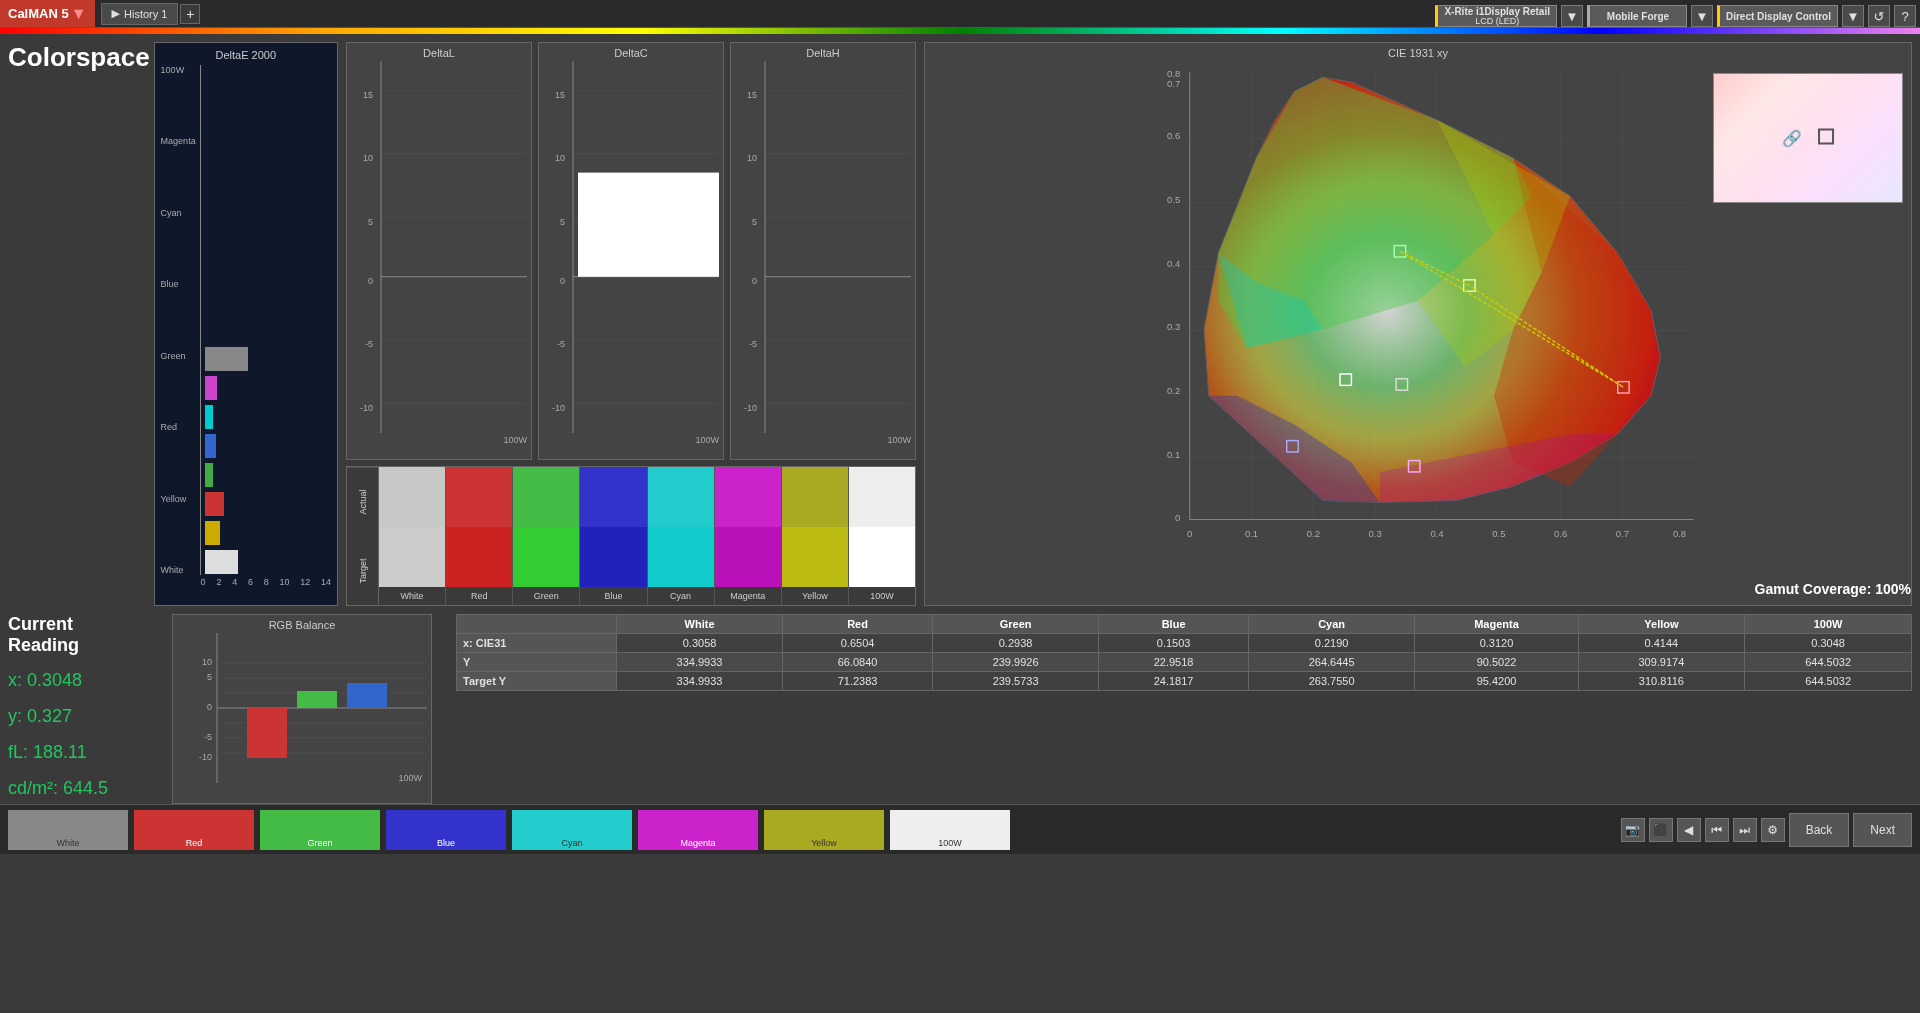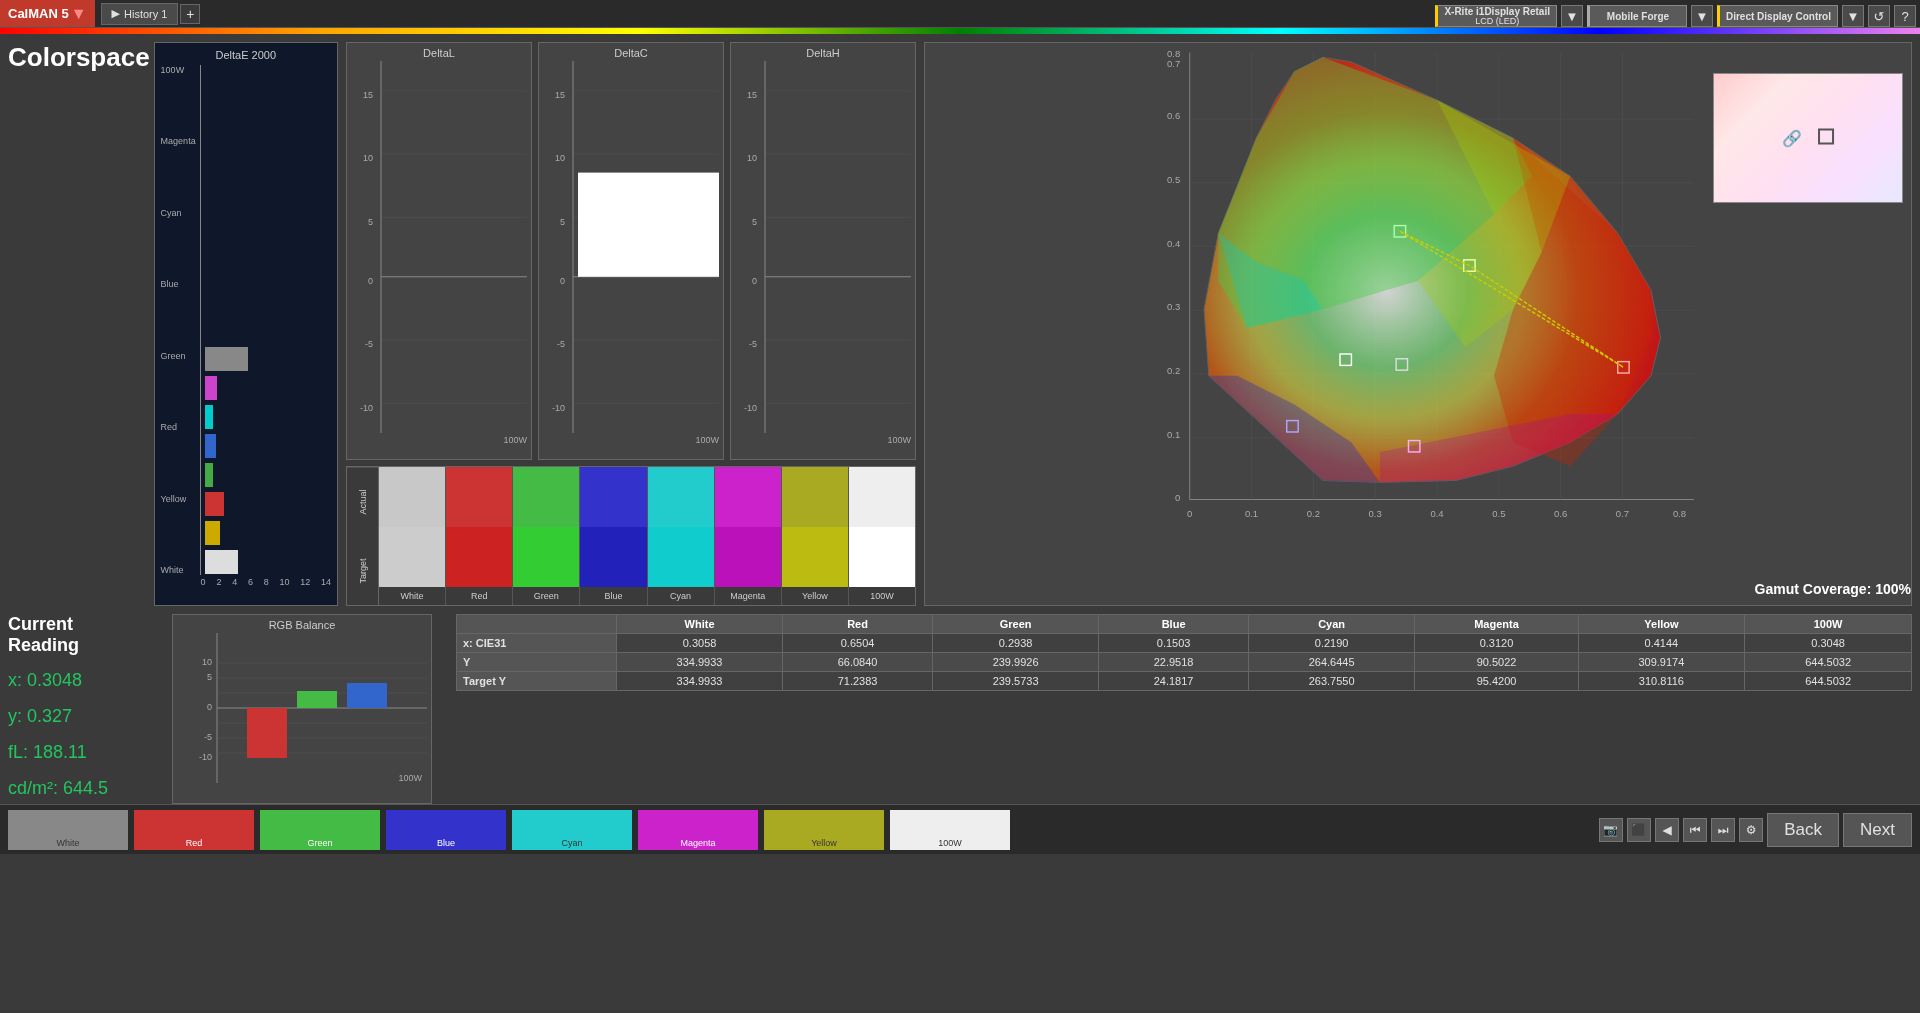--- a/index.html
+++ b/index.html
@@ -226,21 +226,21 @@
       justify-content: center;
       cursor: pointer;
       font-size: 12px;
     }
     .next-btn {
       background: #555;
       border: 1px solid #777;
       color: #e0e0e0;
       padding: 4px 16px;
       cursor: pointer;
-      font-size: 17px;
+      font-size: 12px;
       height: 34px;
       display: flex;
       align-items: center;
     }
   </style>
 </head>
 <body>
 
 <div class="top-bar">
   <div class="calman-logo">
@@ -475,20 +475,21 @@
               <div style="flex:1; background:#eeeeee;"></div>
               <div style="flex:1; background:#ffffff;"></div>
               <div style="height:18px; background:#3a3a3a; display:flex; align-items:center; justify-content:center; font-size:9px; color:#ccc;">100W</div>
             </div>
           </div>
         </div>
       </div>
     </div>
 
     <div style="flex:1; background:#444; border:1px solid #666; position:relative; min-width:0;">
+      <div style="text-align:center; font-size:11px; color:#ccc; padding:4px;">CIE 1931 xy</div>
 
       <div style="position:absolute; top:30px; right:8px; width:190px; height:130px; background:linear-gradient(135deg,#ffcccc,#ffe8e8,#ffe0f0,#f8e0ff,#e8e8ff); border:1px solid #888; z-index:10;">
 
         <div style="position:absolute; top:50%; left:50%; transform:translate(-50%,-50%); display:flex; gap:16px;">
           <span style="font-size:16px; color:#555;">🔗</span>
           <span style="font-size:14px; color:#555; border:2px solid #555; width:16px; height:16px; display:inline-block;"></span>
         </div>
       </div>
 
       <svg width="100%" height="88%" viewBox="0 0 600 520" style="display:block;">

